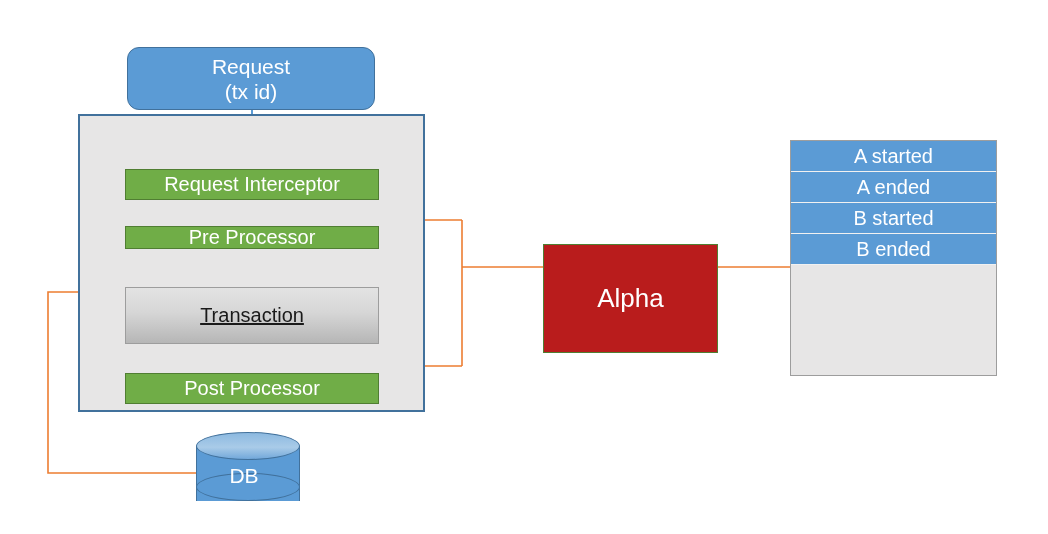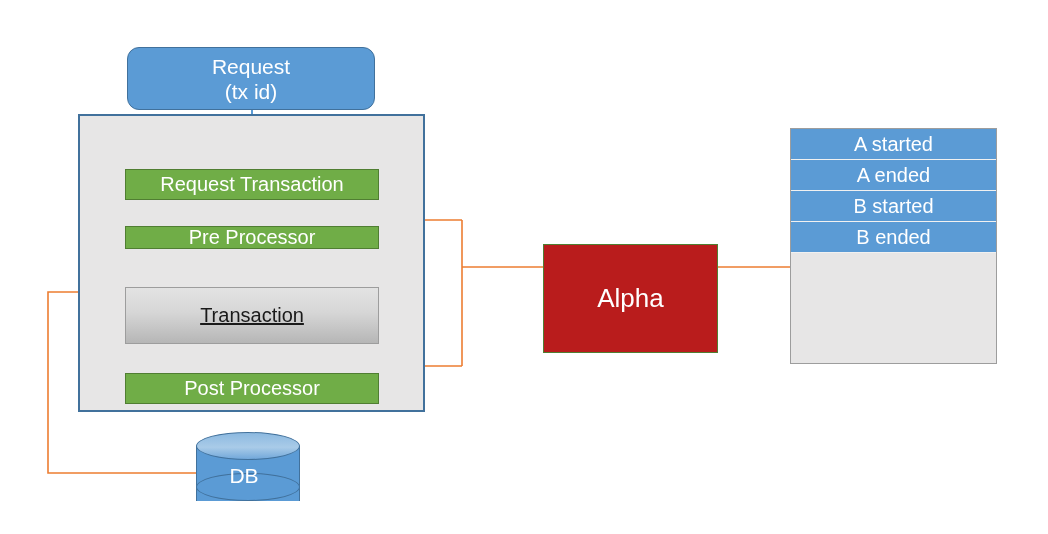--- a/index.html
+++ b/index.html
@@ -36,21 +36,21 @@
   .box-transaction{left:125px;top:265px;width:254px;height:57px;}
   .box-post{left:125px;top:351px;width:254px;height:31px;}
 
   .box-alpha{
     left:543px;top:222px;width:175px;height:109px;
     background:#b91c1c;border:1px solid #507e32;color:#ffffff;font-size:26px;
   }
 
   
   .event-panel{
-    position:absolute;left:790px;top:128px;width:207px;height:236px;
+    position:absolute;left:790px;top:140px;width:207px;height:236px;
     background:#e7e6e6;border:1px solid #9d9d9d;box-sizing:border-box;
   }
   .event-row{
     height:31px;background:#5b9bd5;border-bottom:1px solid #f1f1f1;
     color:#ffffff;font-size:20px;display:flex;align-items:center;justify-content:center;
     box-sizing:border-box;
   }
 
   
   .db{
@@ -109,21 +109,21 @@
   <div class="node request-box">
     <div>
       <span>Request</span><br>
       <span class="l2">(tx id)</span>
     </div>
   </div>
 
   <div class="pipeline-container"></div>
 
   <div class="node green-box box-interceptor">
-    <span>Request Transaction</span>
+    <span>Request Interceptor</span>
   </div>
 
   <div class="node green-box box-pre">
     <span>Pre Processor</span>
   </div>
 
   <div class="node gray-box box-transaction">
     <span>Transaction</span>
   </div>
 

